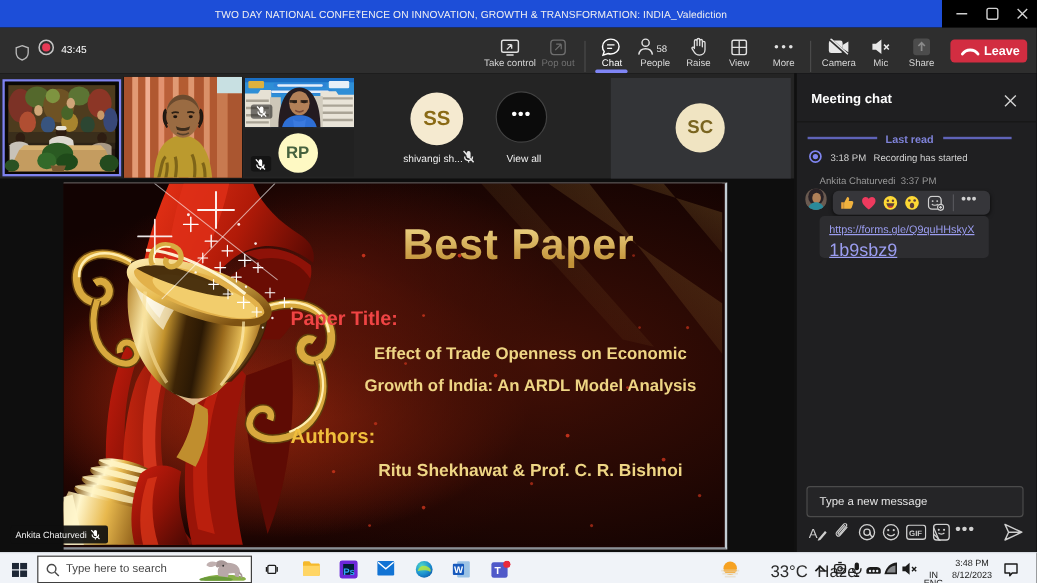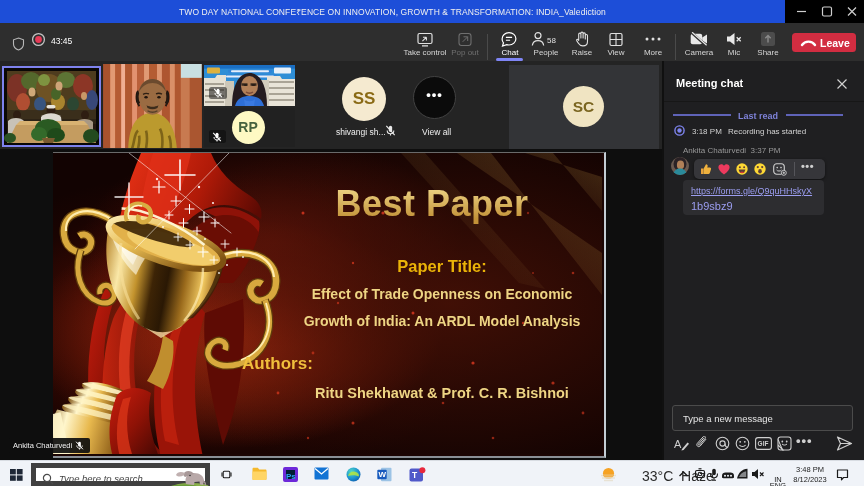--- a/index.html
+++ b/index.html
@@ -442,21 +442,21 @@
           <circle cx="160" cy="50" r="1.1"></circle>
         <circle cx="110" cy="74" r="1"></circle>
           <circle cx="152" cy="86" r="1"></circle>
           <circle cx="174" cy="112" r="1"></circle>
         <circle cx="190" cy="104" r="0.9"></circle>
           <circle cx="166" cy="120" r="0.9"></circle>
       </g>
     </svg>
 
     <div class="abs" style="left:179px;top:30px;width:400px;text-align:center;font-size:36px;font-weight:bold;letter-spacing:0.5px;background:linear-gradient(180deg,#e9cd7e 18%,#c29238 85%);-webkit-background-clip:text;background-clip:text;color:transparent;">Best Paper</div>
-    <div class="abs" style="left:189px;top:104px;width:400px;text-align:center;font-size:16.5px;font-weight:bold;color:#eab308;">Paper Title:</div>
+    <div class="abs" style="left:189px;top:104px;width:400px;font-size:16.5px;font-weight:bold;color:#ef4444;">Paper Title:</div>
     <div class="abs" style="left:189px;top:133px;width:400px;text-align:center;font-size:14px;font-weight:bold;color:#eed584;">Effect of Trade Openness on Economic</div>
     <div class="abs" style="left:189px;top:160px;width:400px;text-align:center;font-size:14px;font-weight:bold;color:#eed584;">Growth of India: An ARDL Model Analysis</div>
     <div class="abs" style="left:189px;top:200.5px;width:400px;font-size:17px;font-weight:bold;color:#f0be3c;">Authors:</div>
     <div class="abs" style="left:189px;top:232px;width:400px;text-align:center;font-size:14.5px;font-weight:bold;color:#eed584;">Ritu Shekhawat &amp; Prof. C. R. Bishnoi</div>
   </div>
 
   <div class="abs" style="left:9px;top:288.5px;width:81px;height:15px;background:rgba(14,14,14,.92);border-radius:2px;">
     <div class="abs" style="left:4px;top:3.5px;font-size:7.5px;color:#f0f0f0;white-space:nowrap;">Ankita Chaturvedi</div>
     <svg class="abs" style="left:66px;top:3px" width="9" height="9" viewBox="0 0 10 10">
       <path d="M3.5 2.2 a1.5 1.5 0 0 1 3 0 v2.6 a1.5 1.5 0 0 1 -3 0 Z" fill="#fff"></path>
@@ -528,21 +528,21 @@
       <circle cx="10.8" cy="9.8" r="2.9" fill="#36363a"></circle>
       <circle cx="10.8" cy="9.8" r="2.5" fill="none" stroke="#d0d0d0" stroke-width="0.9"></circle>
       <path d="M10.8 8.6 v2.4 M9.6 9.8 h2.4" stroke="#d0d0d0" stroke-width="0.9"></path>
     </svg>
     <div class="abs" style="left:100px;top:3px;width:1px;height:14px;background:#55555a;"></div>
     <div class="abs" style="left:107px;top:1px;color:#d0d0d0;font-size:11px;letter-spacing:0.5px;font-weight:bold;">•••</div>
   </div>
 
   <div class="abs" style="left:19px;top:119px;width:141px;height:34.5px;background:#2d2d30;border-radius:4px;">
     <div class="abs" style="left:8px;top:6px;font-size:9px;color:#9b9df0;text-decoration:underline;white-space:nowrap;">https://forms.gle/Q9quHHskyX</div>
-    <div class="abs" style="left:8px;top:19.5px;font-size:11px;color:#9b9df0;">1b9sbz9</div>
+    <div class="abs" style="left:8px;top:19.5px;font-size:15px;color:#9b9df0;text-decoration:underline;">1b9sbz9</div>
   </div>
 
   <div class="abs" style="left:8px;top:343.5px;width:181px;height:26.5px;background:#252527;border:1px solid #4b4b4b;border-radius:3px;">
     <div class="abs" style="left:10px;top:7.5px;font-size:9.5px;color:#e6e6e6;">Type a new message</div>
   </div>
 
   <svg class="abs" style="left:10px;top:376px" width="15" height="14" viewBox="0 0 15 14">
     <text x="0" y="11" font-size="11" fill="#cfcfcf" font-family="Liberation Sans">A</text>
     <path d="M8 12 L13.5 5.5 l1.5 1.2 L9.6 13 l-2.2.6 Z" fill="#cfcfcf"></path>
   </svg>
@@ -577,21 +577,21 @@
   </svg>
 </div>
 
 <div id="taskbar" class="abs">
   <svg class="abs" style="left:10px;top:8px" width="13" height="12" viewBox="0 0 13 12">
     <rect x="0" y="0" width="5.8" height="5.4" fill="#1e2736"></rect>
     <rect x="6.8" y="0" width="5.8" height="5.4" fill="#1e2736"></rect>
     <rect x="0" y="6.4" width="5.8" height="5.4" fill="#1e2736"></rect>
     <rect x="6.8" y="6.4" width="5.8" height="5.4" fill="#1e2736"></rect>
   </svg>
-  <div class="abs" style="left:31px;top:2px;width:179px;height:23px;background:#fff;border:5px solid #404040;font-style:italic;">
+  <div class="abs" style="left:31px;top:2px;width:179px;height:23px;background:#fff;border:1px solid #404040;">
     <svg class="abs" style="left:6px;top:4.5px" width="12" height="12" viewBox="0 0 12 12">
       <circle cx="5" cy="5" r="3.6" fill="none" stroke="#4a4a4a" stroke-width="1.2"></circle>
       <line x1="7.8" y1="7.8" x2="11" y2="11" stroke="#4a4a4a" stroke-width="1.2"></line>
     </svg>
     <div class="abs" style="left:23px;top:5px;font-size:9.5px;color:#454545;">Type here to search</div>
     <svg class="abs" style="left:134px;top:0px" width="42" height="20" viewBox="0 0 42 20">
       <ellipse cx="21" cy="18.5" rx="18" ry="3.5" fill="#8ab04a"></ellipse>
       <ellipse cx="14" cy="19" rx="14" ry="2.5" fill="#6a9a3a"></ellipse>
       <path d="M16 16 C14 9 18 5 24 5 C30 5 34 8 34 13 l-1 4 -3-.5 -.5 -3 -5 .5 -.5 3 Z" fill="#b8a8a8"></path>
       <path d="M24 6 C22 3 18 2 15 4 C13 5.5 13 8 15 9 l3-1 Z" fill="#a89898"></path>

